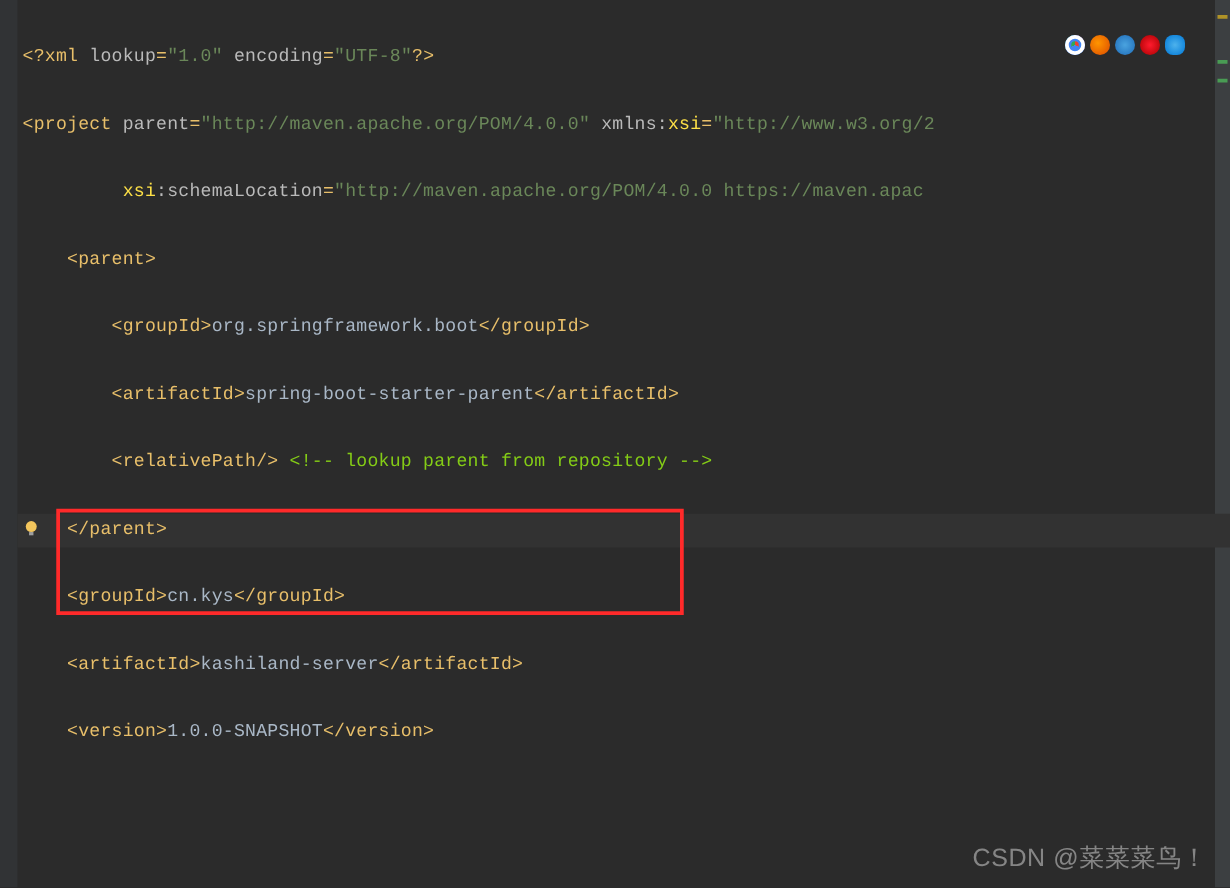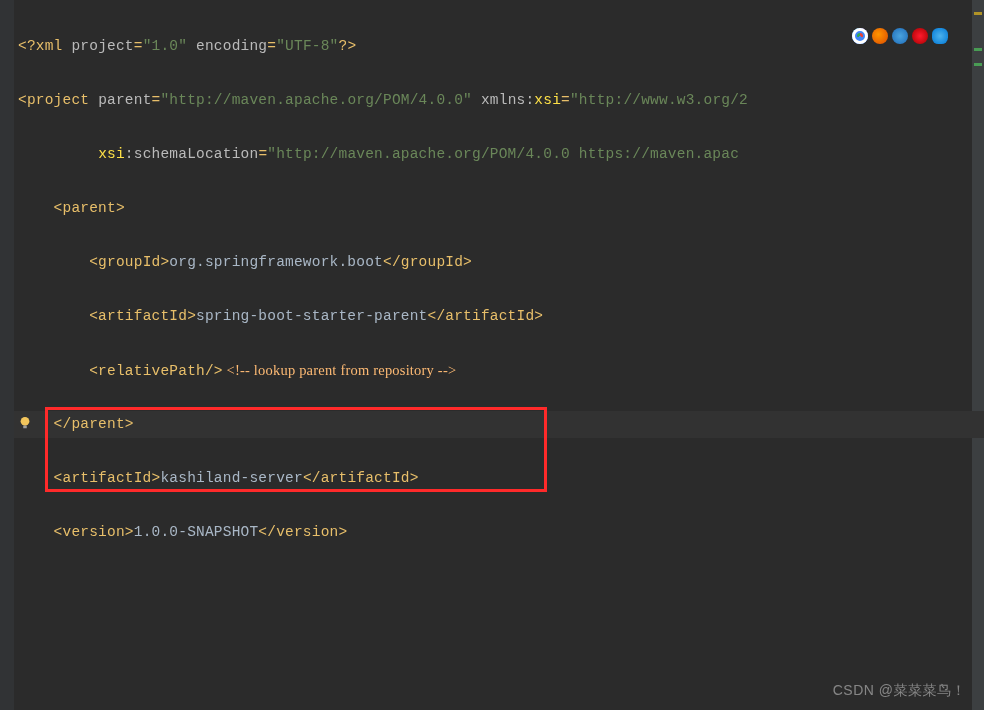--- a/index.html
+++ b/index.html
@@ -25,21 +25,21 @@
   width:14px;
   background:#313335;
 }
 .code { padding-left:18px; white-space:pre; }
 .line { height:27px; display:block; position:relative; }
 .tag { color:#e8bf6a; }
 .attr { color:#bababa; }
 .ns { color:#fde047; }
 .str { color:#6a8759; }
 .txt { color:#a9b7c6; }
-.cmt { color:#fdba74;font-family:Liberation Serif, serif; }
+.cmt { color:#84cc16; }
 .hl-line {
   position:absolute;
   left:14px; right:0;
   height:27px;
   background:#323232;
   z-index:0;
 }
 .hl-line.caret { top:411px; }
 .code .line * { position:relative; z-index:1; }
 .redbox {
@@ -72,21 +72,21 @@
   border-radius:50%;
   display:inline-block;
 }
 .watermark {
   position:absolute;
   right:18px;
   bottom:10px;
   color:#d0d0d0;
   opacity:0.55;
   font-family:sans-serif;
-  font-size:14px;
+  font-size:20px;
   z-index:6;
   letter-spacing:0.5px;
 }
 .rightstrip {
   position:absolute;
   right:0; top:0; bottom:0;
   width:12px;
   background:#3c3f41;
 }
 .mark { position:absolute; right:2px; width:8px; height:3px; }
@@ -119,28 +119,29 @@
 <div class="browser-icons">
   <span class="bi" style="background:conic-gradient(#ea4335 0 120deg,#4285f4 120deg 240deg,#34a853 240deg 360deg);box-shadow:inset 0 0 0 3px #fff,inset 0 0 0 5px #4285f4"></span>
   <span class="bi" style="background:radial-gradient(circle at 40% 40%,#ff9500,#e66000 70%)"></span>
   <span class="bi" style="background:radial-gradient(circle,#4aa3df,#1e6bb8)"></span>
   <span class="bi" style="background:radial-gradient(circle,#ff1b2d,#a70000)"></span>
   <span class="bi" style="background:radial-gradient(circle,#4db2ec,#0078d7);border-radius:40%"></span>
 </div>
 
 <div class="editor">
 <div class="code">
-<span class="line"><span class="tag">&lt;?xml </span><span class="attr">project</span><span class="tag">=</span><span class="str">"1.0"</span><span> </span><span class="attr">encoding</span><span class="tag">=</span><span class="str">"UTF-8"</span><span class="tag">?&gt;</span></span>
+<span class="line"><span class="tag">&lt;?xml </span><span class="attr">lookup</span><span class="tag">=</span><span class="str">"1.0"</span><span> </span><span class="attr">encoding</span><span class="tag">=</span><span class="str">"UTF-8"</span><span class="tag">?&gt;</span></span>
 <span class="line"><span class="tag">&lt;project </span><span class="attr">parent</span><span class="tag">=</span><span class="str">"http://maven.apache.org/POM/4.0.0"</span><span> </span><span class="attr">xmlns:</span><span class="ns">xsi</span><span class="tag">=</span><span class="str">"http://www.w3.org/2</span></span>
 <span class="line">         <span class="ns">xsi</span><span class="attr">:schemaLocation</span><span class="tag">=</span><span class="str">"http://maven.apache.org/POM/4.0.0 https://maven.apac</span></span>
 <span class="line">    <span class="tag">&lt;parent&gt;</span></span>
 <span class="line">        <span class="tag">&lt;groupId&gt;</span><span class="txt">org.springframework.boot</span><span class="tag">&lt;/groupId&gt;</span></span>
 <span class="line">        <span class="tag">&lt;artifactId&gt;</span><span class="txt">spring-boot-starter-parent</span><span class="tag">&lt;/artifactId&gt;</span></span>
 <span class="line">        <span class="tag">&lt;relativePath/&gt;</span><span class="cmt"> &lt;!-- lookup parent from repository --&gt;</span></span>
 <span class="line">    <span class="tag">&lt;/parent&gt;</span></span>
+<span class="line">    <span class="tag">&lt;groupId&gt;</span><span class="txt">cn.kys</span><span class="tag">&lt;/groupId&gt;</span></span>
 <span class="line">    <span class="tag">&lt;artifactId&gt;</span><span class="txt">kashiland-server</span><span class="tag">&lt;/artifactId&gt;</span></span>
 <span class="line">    <span class="tag">&lt;version&gt;</span><span class="txt">1.0.0-SNAPSHOT</span><span class="tag">&lt;/version&gt;</span></span>
 
 
 
 
 
 
 
 

